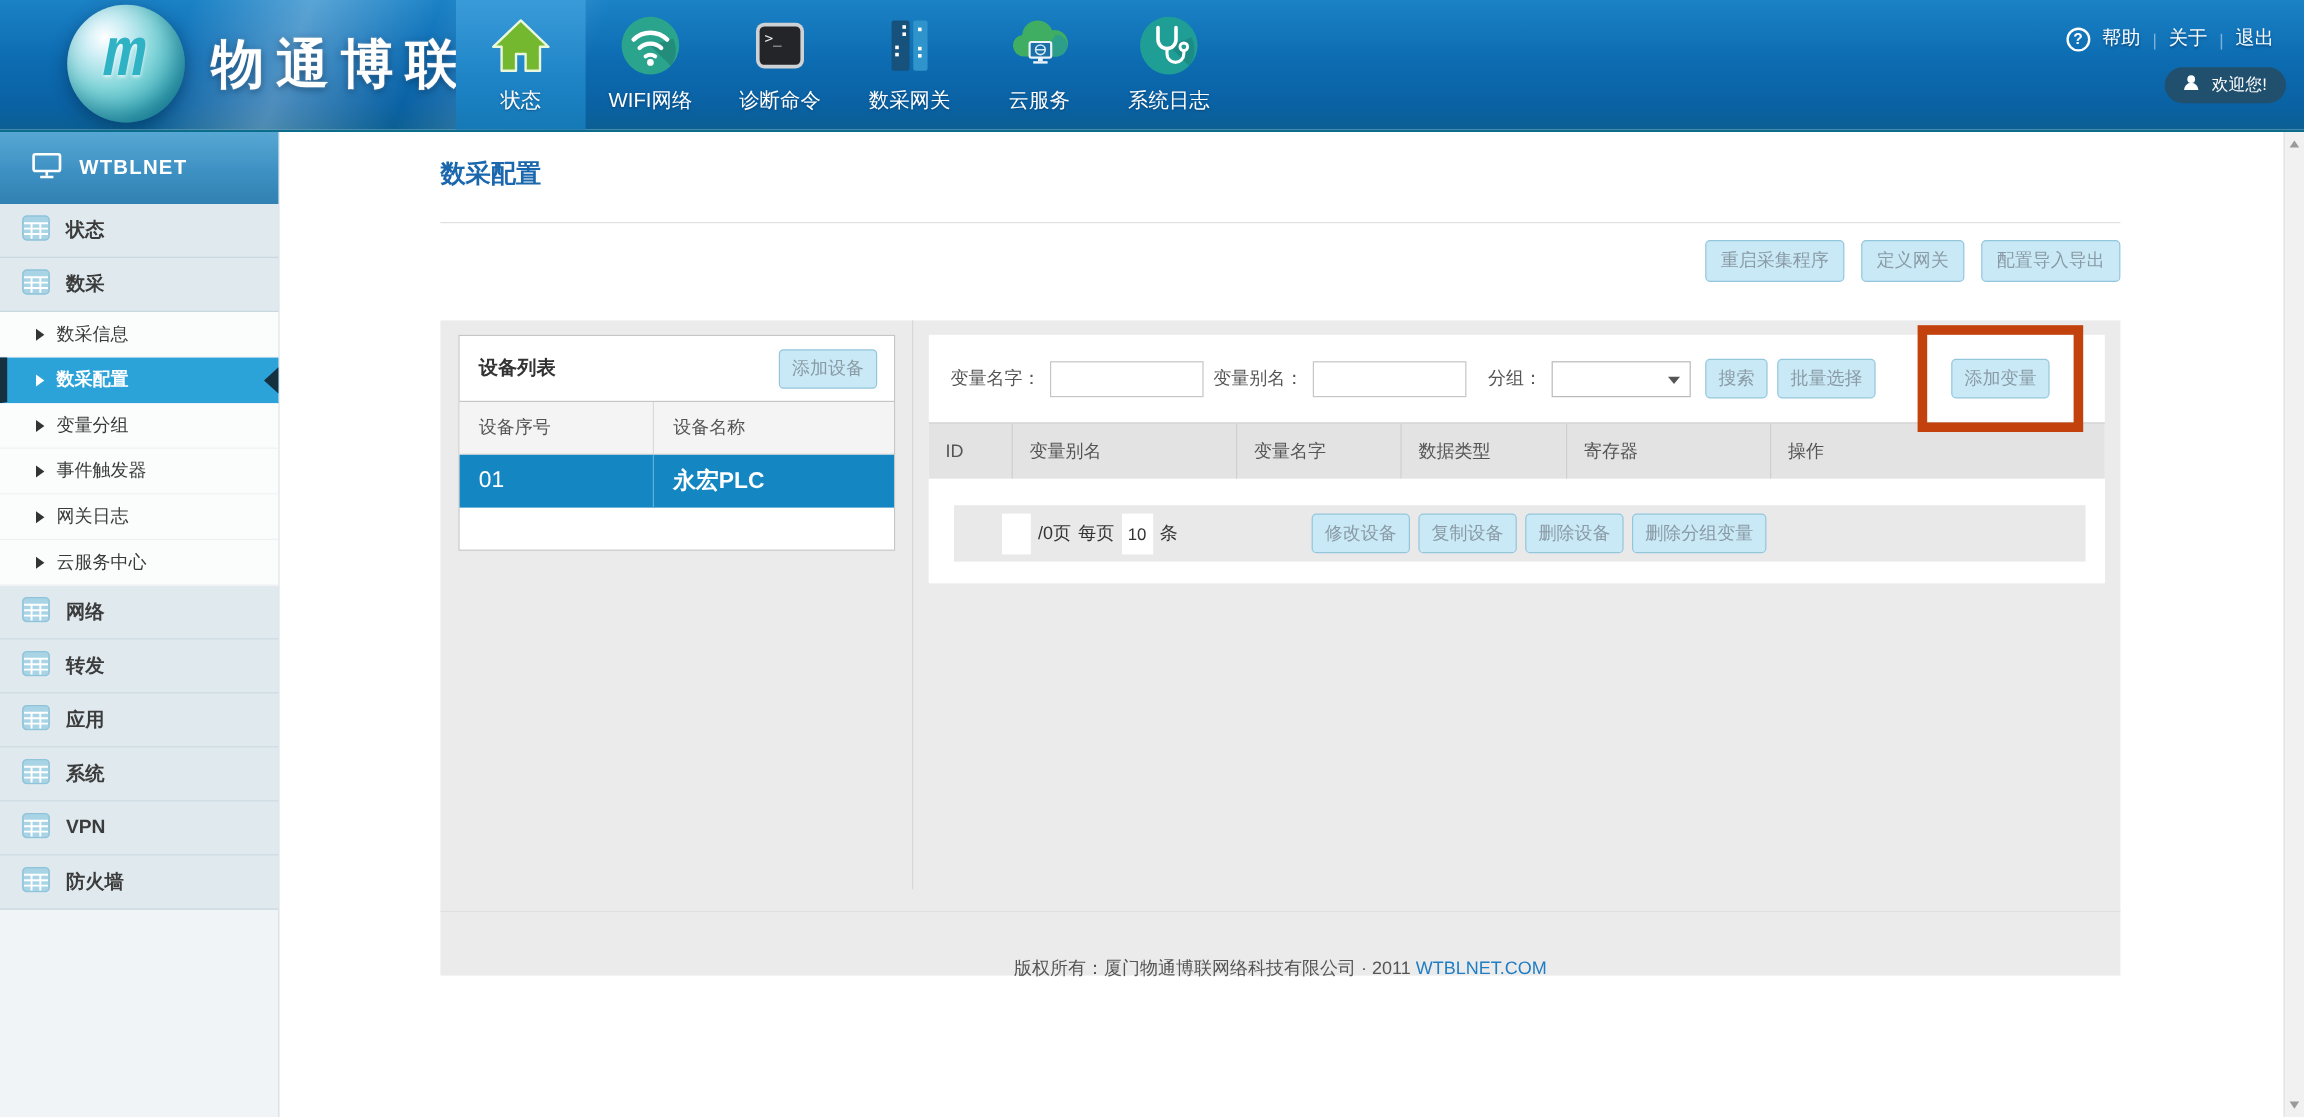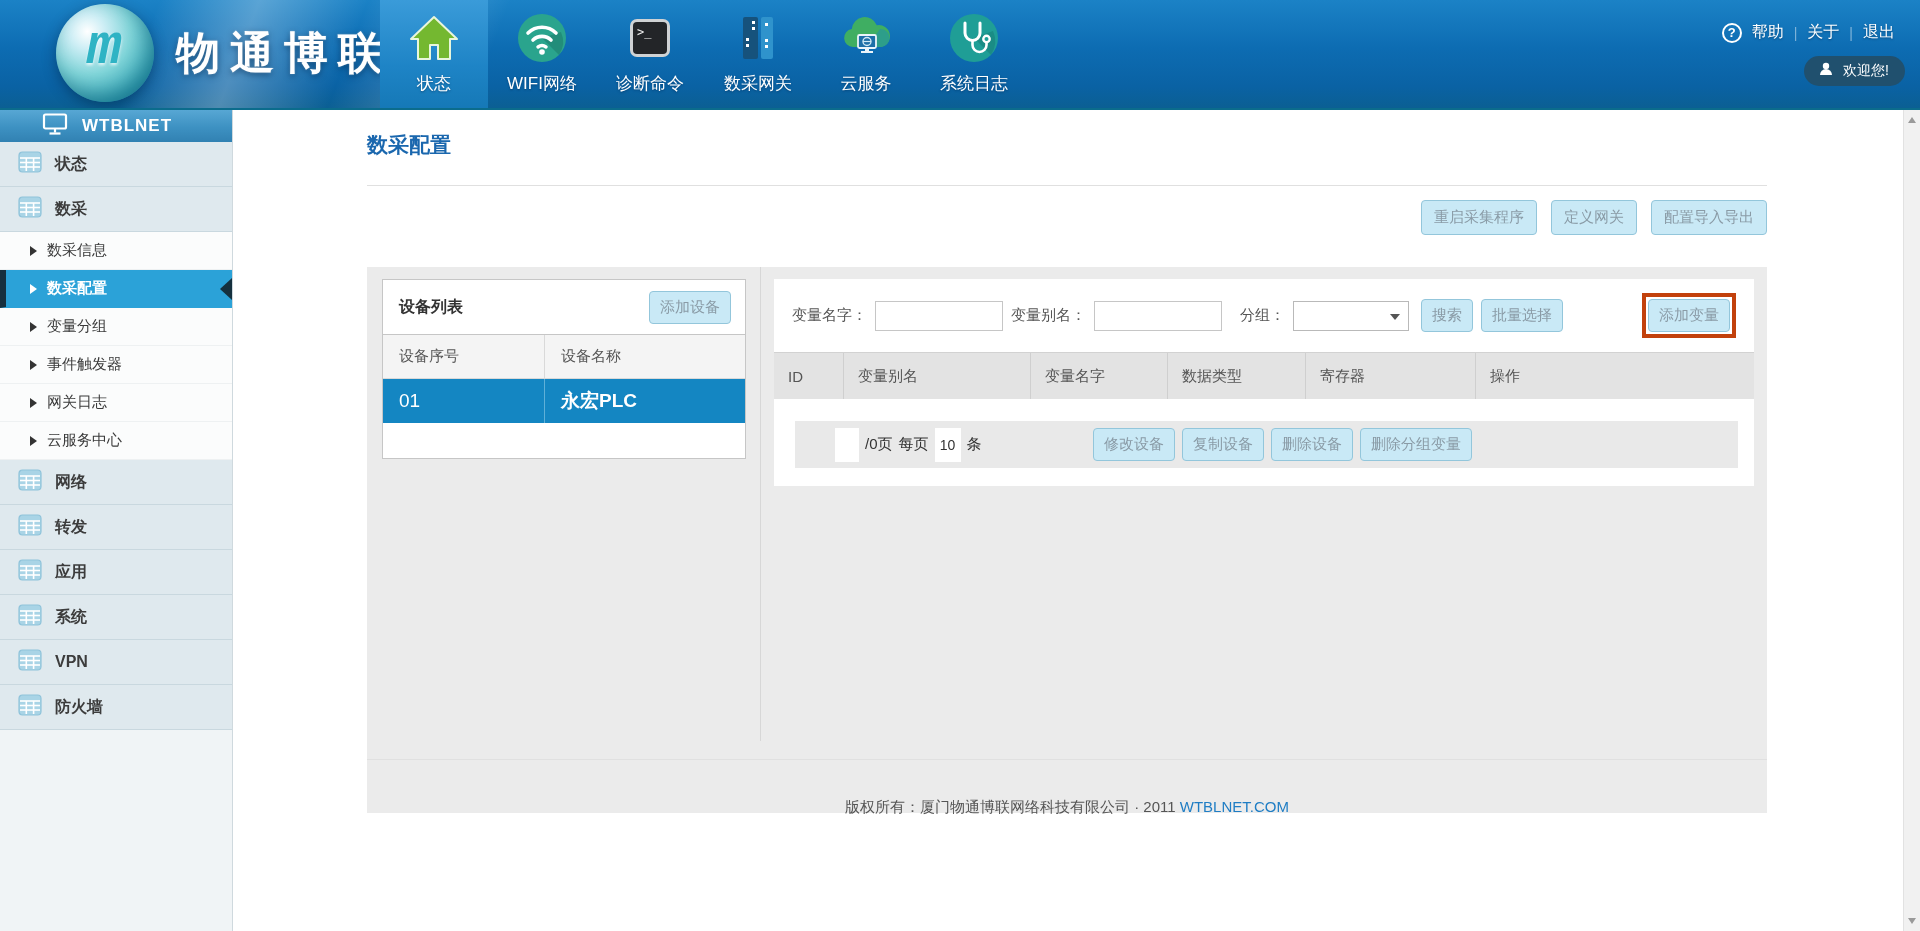--- a/index.html
+++ b/index.html
@@ -33,22 +33,22 @@
   .help-icon { width:20px; height:20px; border:2px solid #fff; border-radius:50%; display:flex; align-items:center; justify-content:center;
     font-size:13px; font-weight:bold; color:#fff; }
   .top-link { color:#fff; cursor:pointer; text-shadow:0 1px 2px rgba(0,40,80,0.5); }
   .top-sep { color:rgba(255,255,255,0.45); font-size:14px; }
   .welcome-pill { position:absolute; right:15px; top:56px; height:30px; padding:0 16px 0 14px; border-radius:15px;
     background:#20506e; display:flex; align-items:center; gap:9px; }
   .welcome-text { color:#fff; font-size:14px; }
 
   
   .sidebar { position:absolute; left:0; top:110px; width:233px; height:821px; background:#f0f4f6; border-right:1px solid #cfd9de; }
-  .sidebar-header { height:32px; background:linear-gradient(180deg,#57a7d4 0%, #3d91c2 55%, #3181b2 100%);
-    display:flex; align-items:center; gap:14px; padding-left:42px; }
+  .sidebar-header { height:60px; background:linear-gradient(180deg,#57a7d4 0%, #3d91c2 55%, #3181b2 100%);
+    display:flex; align-items:center; gap:14px; padding-left:26px; }
   .sidebar-header-title { color:#fff; font-weight:bold; font-size:17px; letter-spacing:1px; }
   .side-item { height:45px; background:#dfe9ee; border-bottom:1px solid #c9d8df; display:flex; align-items:center; gap:13px;
     padding-left:18px; cursor:pointer; }
   .side-item-label { font-size:16px; font-weight:bold; color:#3c3c3c; }
   .side-sub { height:38px; background:#fbfcfc; border-bottom:1px solid #eef1f2; display:flex; align-items:center; gap:10px;
     padding-left:30px; cursor:pointer; position:relative; }
   .side-sub-label { font-size:15px; color:#3a3a3a; }
   .tri-right { width:0; height:0; border-left:7px solid #333; border-top:5px solid transparent; border-bottom:5px solid transparent; }
   .side-sub.active { background:#2ba2d8; border-bottom:1px solid #2ba2d8; border-left:6px solid #16303f; padding-left:24px; }
   .side-sub.active .side-sub-label { color:#fff; font-weight:bold; }
@@ -83,21 +83,21 @@
   
   .var-panel { position:absolute; left:407px; top:12px; width:980px; height:207px; background:#fff; }
   .filter-row { height:73px; display:flex; align-items:center; padding:0 18px; gap:8px; }
   .filter-label { font-size:15px; color:#555; white-space:nowrap; }
   .text-input { width:128px; height:30px; border:1px solid #c6c6c6; background:#fff; font-size:14px; padding:0 6px; font-family:inherit; }
   .select-box { width:116px; height:30px; border:1px solid #b9b9b9; background:#fff; position:relative; cursor:pointer; margin-right:4px; }
   .select-box .chev { position:absolute; right:8px; top:12px; width:0; height:0;
     border-top:6px solid #555; border-left:5px solid transparent; border-right:5px solid transparent; }
   .btn-sm { padding:6px 10px; }
   .spacer { flex:1; }
-  .red-box { border:4px solid #c2410c; padding:2px; display:inline-block; }
+  .red-box { border:8px solid #c2410c; padding:20px; display:inline-block; }
 
   .var-table-header { display:flex; height:47px; background:#e3e3e3; border-top:1px solid #d2d2d2; }
   .vth-cell { display:flex; align-items:center; padding-left:14px; font-size:15px; color:#555; border-right:1px solid #cfcfcf; }
   .vth-cell:last-child { border-right:none; }
   .vt-body { height:87px; background:#fff; position:relative; }
   .pagination-strip { position:absolute; left:21px; top:22px; width:943px; height:47px; background:#e9e9e9;
     display:flex; align-items:center; padding:0 16px 0 40px; gap:6px; }
   .page-input { width:24px; height:34px; border:none; background:#fff; text-align:center; font-size:14px; font-family:inherit; }
   .pg-text { font-size:15px; color:#333; white-space:nowrap; }
   .perpage-input { width:26px; height:34px; border:none; background:#fff; text-align:center; font-size:14px; font-family:inherit; color:#333; }

